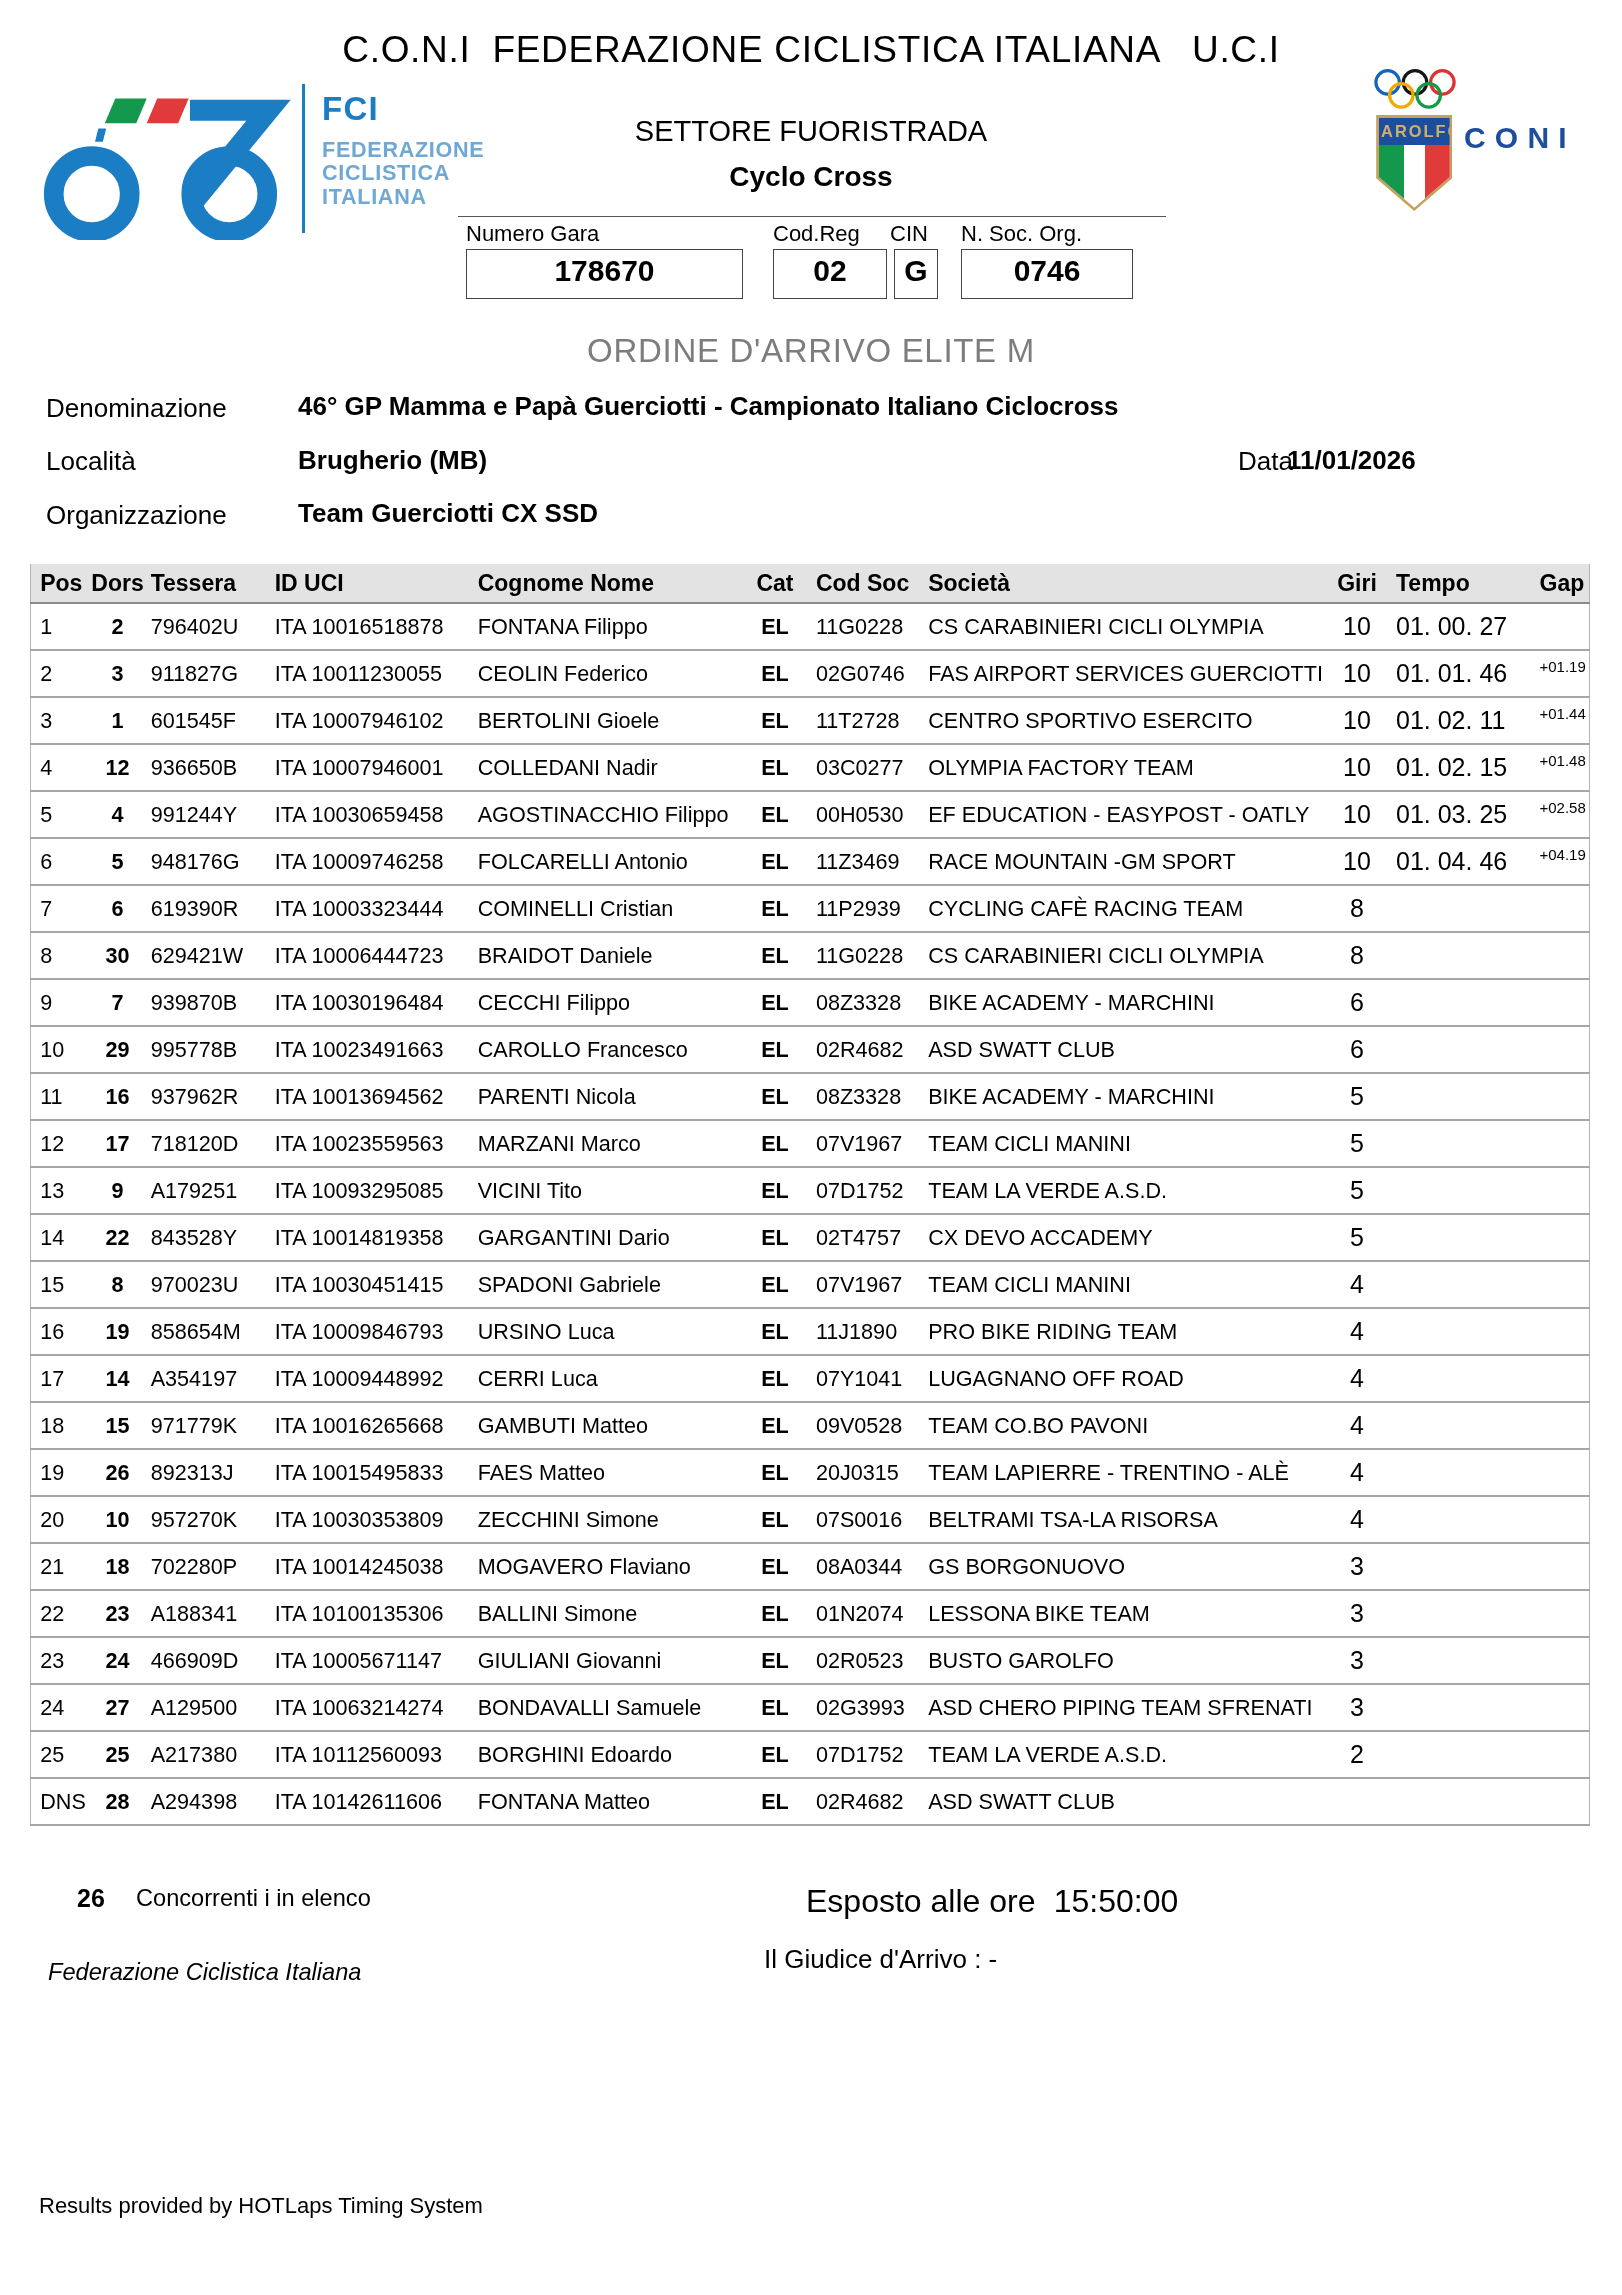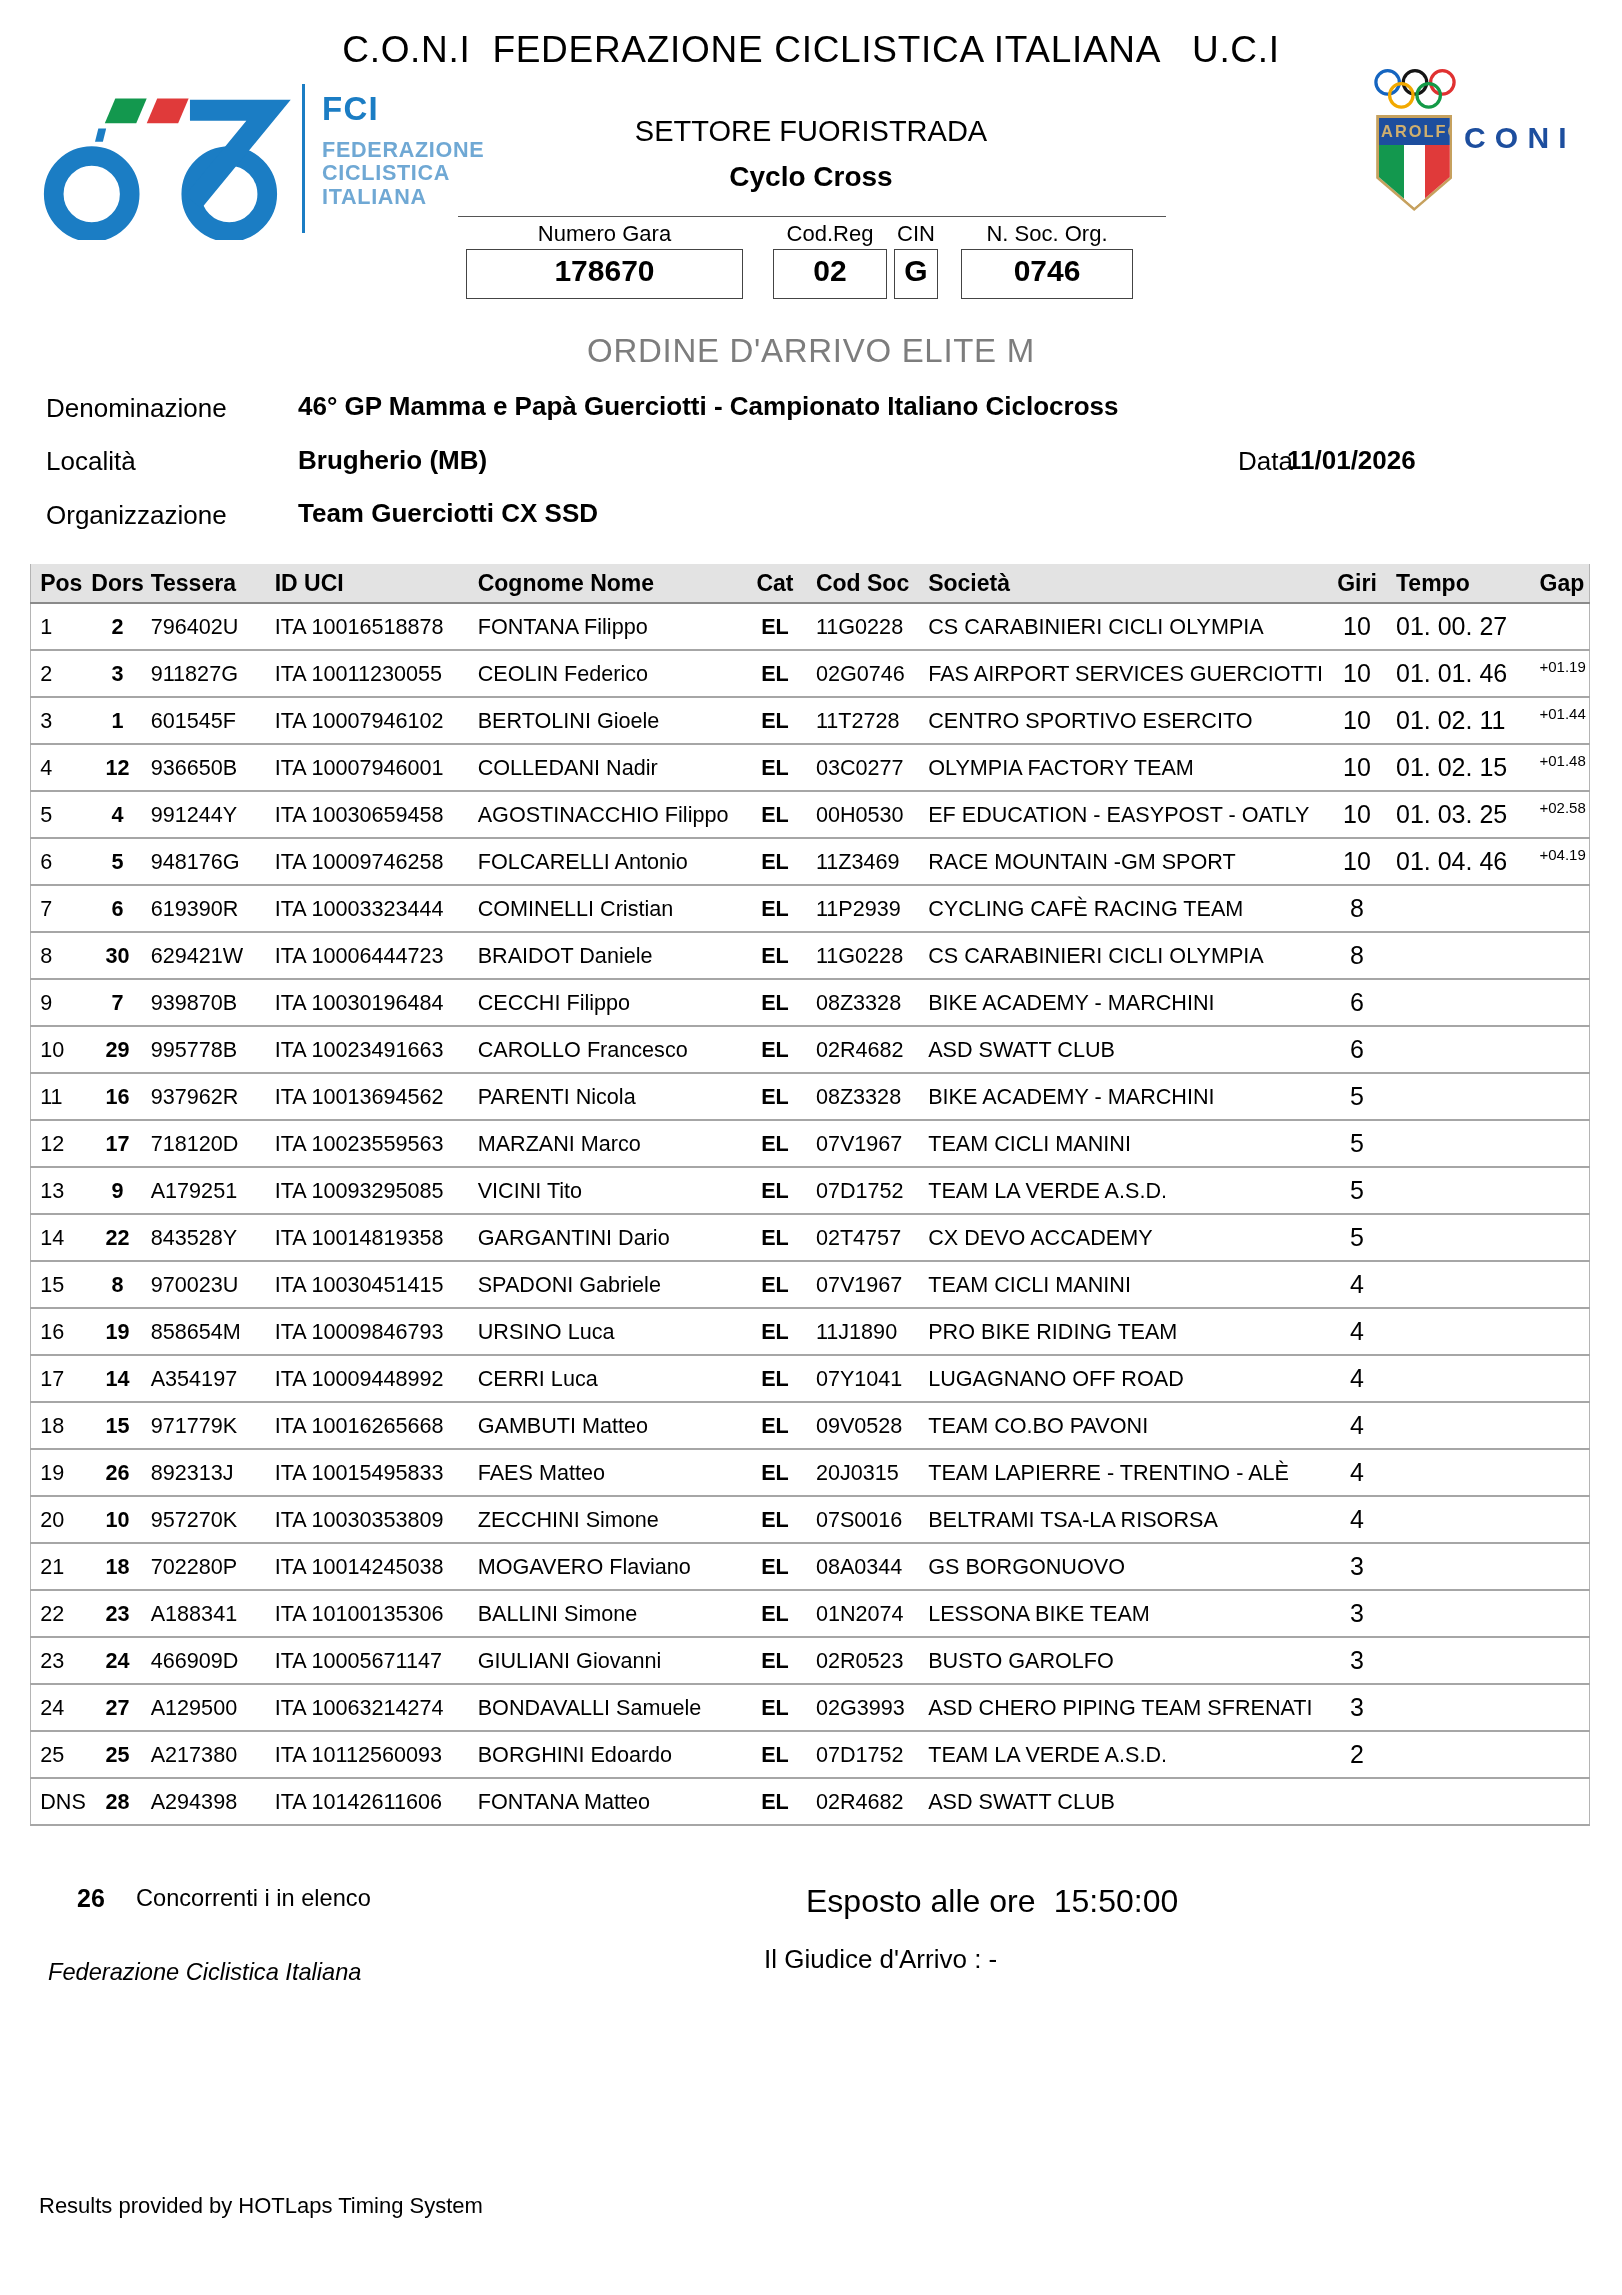--- a/index.html
+++ b/index.html
@@ -35,21 +35,21 @@
   .coni-stripes { position:absolute; left:0; top:27.5px; width:71px; height:63px; display:flex; }
   .coni-stripes .g { flex:1.2; background:#13984e; }
   .coni-stripes .w { flex:1;   background:#ffffff; }
   .coni-stripes .r { flex:1.2; background:#e03a3a; }
   .coni-brand { position:absolute; left:97px; top:56px; font-size:30px; font-weight:bold;
                 color:#1d4e9e; letter-spacing:9.2px; }
 
   
   .gara-group { position:absolute; left:0; top:0; width:100%; }
   .gara-overline { position:absolute; left:458px; top:216px; width:708px; height:1.3px; background:#555; }
-  .gara-label { position:absolute; top:221px; font-size:22px; text-align:center; }
+  .gara-label { position:absolute; top:221px; font-size:22px; text-align:left; }
   .gara-box { position:absolute; top:249px; height:50px; border:1.3px solid #444; background:#fff;
               font-size:30px; font-weight:bold; text-align:center; line-height:41px; }
 
   
   .doc-title { position:absolute; top:332px; left:0; width:100%; text-align:center;
                font-size:33px; color:#7d7d7d; letter-spacing:0.7px; }
   .ev-label { position:absolute; left:46px; font-size:26px; }
   .ev-value { position:absolute; left:298px; font-size:26px; font-weight:bold; }
   .ev-data-label { position:absolute; left:1238px; font-size:26px; }
   .ev-data-value { position:absolute; left:1287px; font-size:26px; font-weight:bold; }

